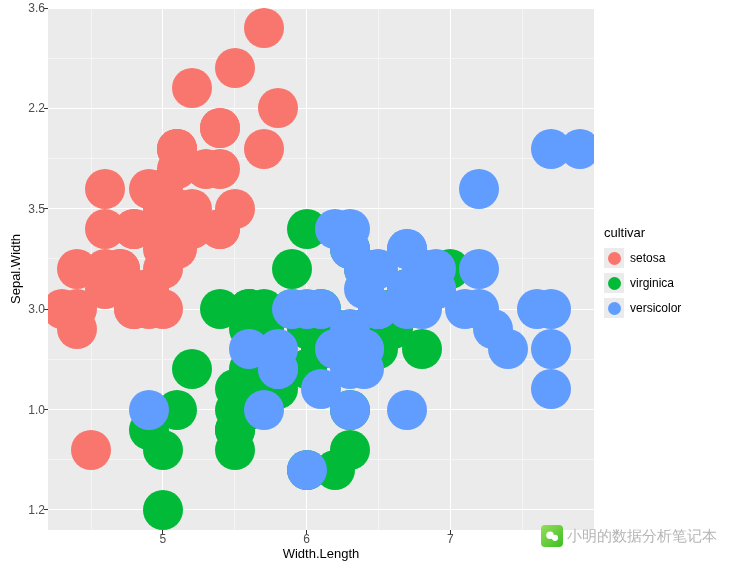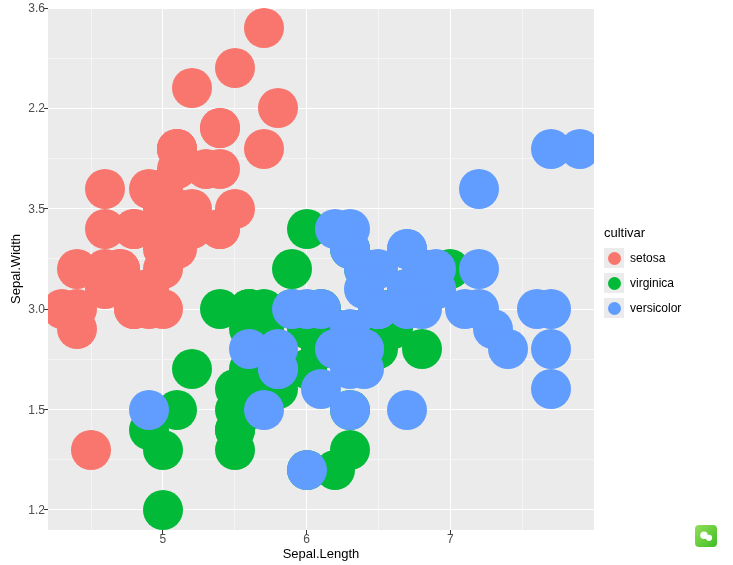--- a/index.html
+++ b/index.html
@@ -306,21 +306,21 @@
       <div class="point" style="left: 229.895px; top: 361.385px; width: 40px; height: 40px; background: rgb(97, 156, 255);"></div>
       <div class="point" style="left: 373.579px; top: 261px; width: 40px; height: 40px; background: rgb(97, 156, 255);"></div>
       <div class="point" style="left: 359.211px; top: 240.923px; width: 40px; height: 40px; background: rgb(97, 156, 255);"></div>
       <div class="point" style="left: 359.211px; top: 301.154px; width: 40px; height: 40px; background: rgb(97, 156, 255);"></div>
       <div class="point" style="left: 301.737px; top: 401.538px; width: 40px; height: 40px; background: rgb(97, 156, 255);"></div>
       <div class="point" style="left: 330.474px; top: 301.154px; width: 40px; height: 40px; background: rgb(97, 156, 255);"></div>
       <div class="point" style="left: 287.368px; top: 220.846px; width: 40px; height: 40px; background: rgb(97, 156, 255);"></div>
       <div class="point" style="left: 244.263px; top: 301.154px; width: 40px; height: 40px; background: rgb(97, 156, 255);"></div>
     </div>
 
-  <div class="axis-title-x">Sepal.Length</div>
+  <div class="axis-title-x">Width.Length</div>
   <div class="axis-title-y">Sepal.Width</div>
 
   <div class="legend">
     <div class="legend-title">cultivar</div>
     <div id="legend-items">
         <div class="legend-item">
           <div class="legend-key">
             <div class="legend-dot" style="background: rgb(248, 118, 109);"></div>
           </div>
           <span class="legend-label">setosa</span>
@@ -340,31 +340,32 @@
       </div>
   </div>
 
   <div class="watermark">
     <span class="wm-icon">
       <svg viewBox="0 0 24 24" width="15" height="15" fill="#fff">
           <circle cx="8" cy="10" r="6"></circle>
           <circle cx="16" cy="14" r="5"></circle>
         </svg>
     </span>
+    <span>小明的数据分析笔记本</span>
   </div>
 <div class="tick-mark-x" style="left: 162.447px;"></div>
     <div class="tick-x" style="left: 162.947px;">5</div>
     <div class="tick-mark-x" style="left: 306.132px;"></div>
     <div class="tick-x" style="left: 306.632px;">6</div>
     <div class="tick-mark-x" style="left: 449.816px;"></div>
     <div class="tick-x" style="left: 450.316px;">7</div>
     <div class="tick-mark-y" style="top: 509.423px;"></div>
     <div class="tick-y" style="top: 509.923px;">1.2</div>
     <div class="tick-mark-y" style="top: 409.038px;"></div>
-    <div class="tick-y" style="top: 409.538px;">1.5</div>
+    <div class="tick-y" style="top: 409.538px;">1.0</div>
     <div class="tick-mark-y" style="top: 308.654px;"></div>
     <div class="tick-y" style="top: 309.154px;">3.0</div>
     <div class="tick-mark-y" style="top: 208.269px;"></div>
     <div class="tick-y" style="top: 208.769px;">3.5</div>
     <div class="tick-mark-y" style="top: 107.885px;"></div>
     <div class="tick-y" style="top: 108.385px;">2.2</div>
     <div class="tick-mark-y" style="top: 7.5px;"></div>
     <div class="tick-y" style="top: 8px;">3.6</div>
   </div>
 

